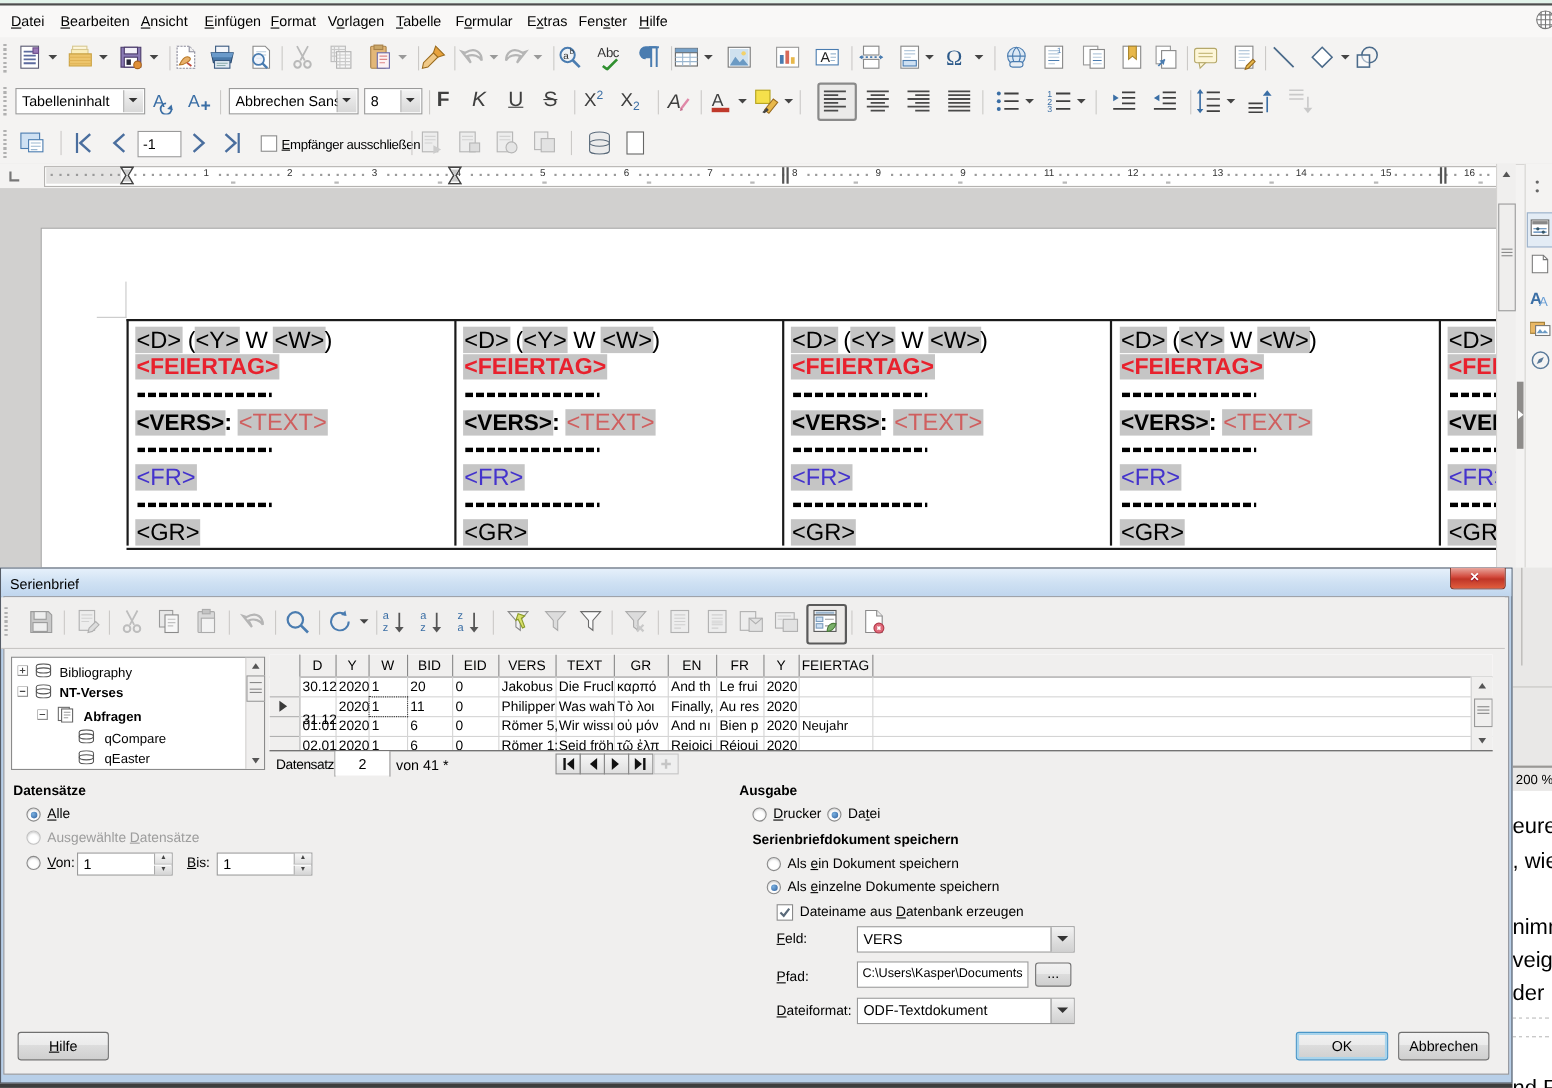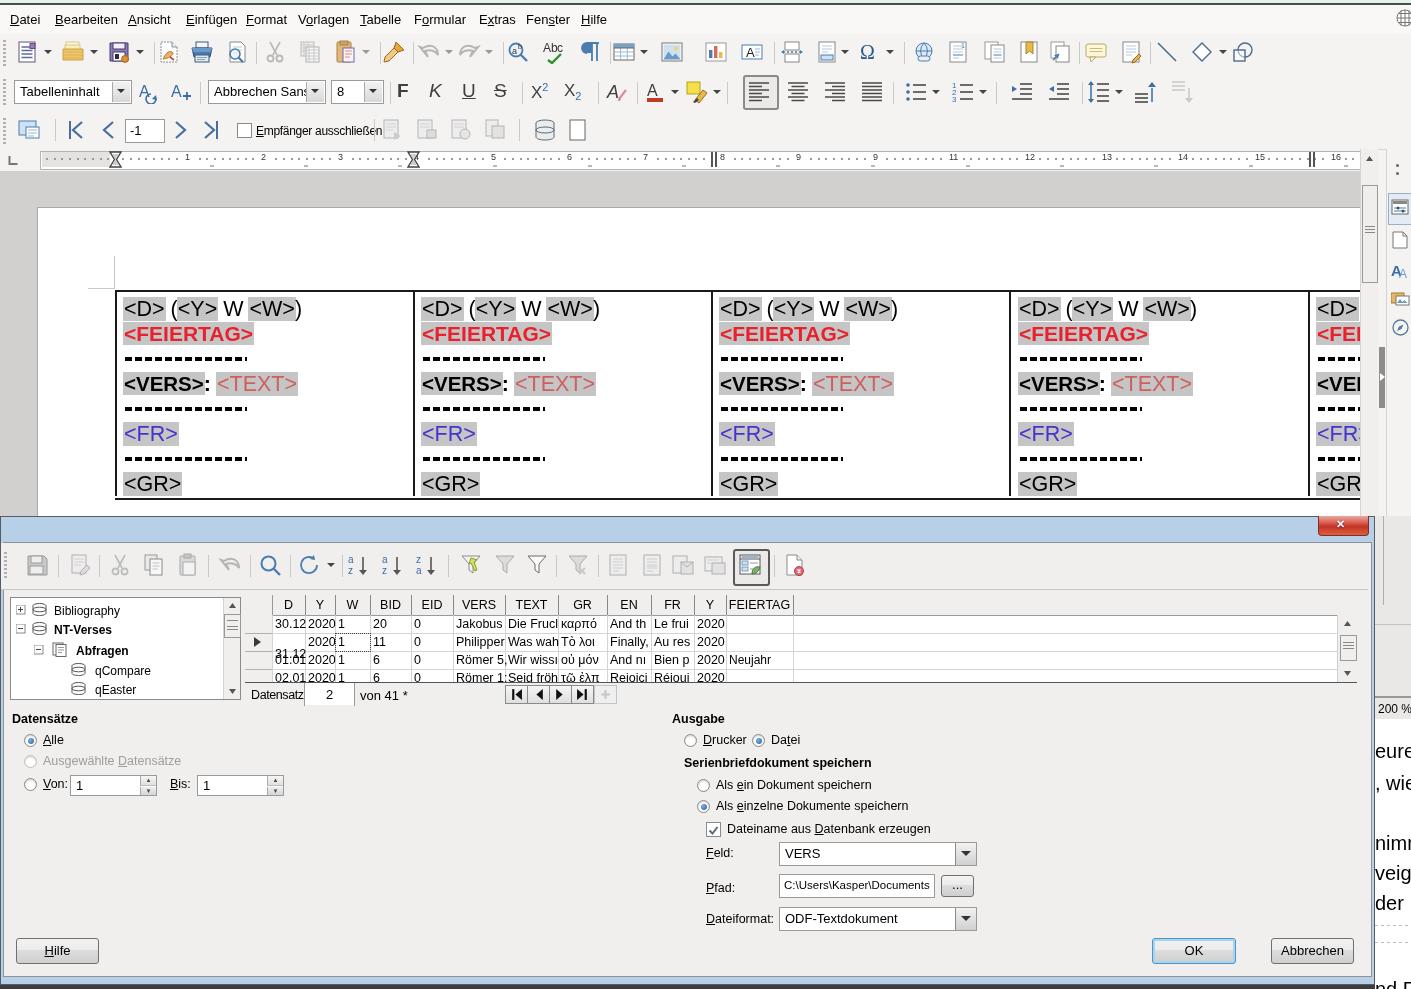--- a/index.html
+++ b/index.html
@@ -793,20 +793,23 @@
     <span class="abs" style="left:0px;top:113px;font-size:20px;white-space:nowrap">nimm</span>
     <span class="abs" style="left:0px;top:143px;font-size:20px;white-space:nowrap">veige</span>
     <span class="abs" style="left:0px;top:173px;font-size:20px;white-space:nowrap">der <span style="color:#1a5fb4">E</span></span>
     <div class="abs" style="left:0;top:206px;width:36px;height:1px;background:repeating-linear-gradient(90deg,#bbb 0 3px,transparent 3px 6px)"></div>
     <div class="abs" style="left:0;top:223px;width:36px;height:1px;background:repeating-linear-gradient(90deg,#bbb 0 3px,transparent 3px 6px)"></div>
     <span class="abs" style="left:0px;top:259px;font-size:20px;white-space:nowrap">nd F</span>
   </div>
 </div>
 <div id="dialog" class="abs">
   <div id="dlgborder"></div>
+  <div id="dlgtitle">
+      <span>Serienbrief</span>
+    </div>
   <div id="closebtn"></div>
   <div id="dlginner"></div>
   <div id="dtb">
   <div class="grip" style="top:9px;height:26px"></div>
 
   <svg class="ticon" style="left:24px;top:10px" viewBox="0 0 24 24">
         <path d="M3 3h16l3 3v16H3z" fill="#c9c9c9" stroke="#9a9a9a"></path>
         <rect x="6" y="3" width="11" height="7" fill="#eee" stroke="#9a9a9a"></rect>
         <rect x="5" y="13" width="13" height="8" fill="#eee" stroke="#9a9a9a"></rect>
       </svg>
@@ -1169,16 +1172,16 @@
       <span style="position:absolute;left:4px;top:4px;font-size:11.5px;white-space:nowrap">C:\Users\Kasper\Documents</span>
     </div>
   <div class="btn7" style="left:941px;top:359px;width:31px;height:20px"><span style="position:relative;top:1px">...</span></div>
   <span class="dtext" style="left:706px;top:396px"><u>D</u>ateiformat:</span>
   <div class="dcombo" style="left:779px;top:391px;width:196px;height:22px">
       <span class="txt">ODF-Textdokument</span>
       <span class="btn"></span>
     </div>
 
   <div class="btn7" style="left:16px;top:422px;width:81px;height:24px"><span style="position:relative;top:4px"><u>H</u>ilfe</span></div>
-  <div class="btn7" style="left:1152px;top:422px;width:82px;height:24px;border-color:#4a96c8;box-shadow:0 0 0 2px #a8d4ec inset"><span style="position:relative;top:4px">OK</span></div>
+  <div class="btn7" style="left:1178px;top:422px;width:82px;height:24px;border-color:#4a96c8;box-shadow:0 0 0 2px #a8d4ec inset"><span style="position:relative;top:4px">OK</span></div>
   <div class="btn7" style="left:1271px;top:422px;width:81px;height:24px"><span style="position:relative;top:4px">Abbrechen</span></div>
 </div>
 <div id="bottomstrip" class="abs" style="left:0;top:985px;width:1375px;height:4px;background:#3d3d3d;"></div>
 
 </body></html>

